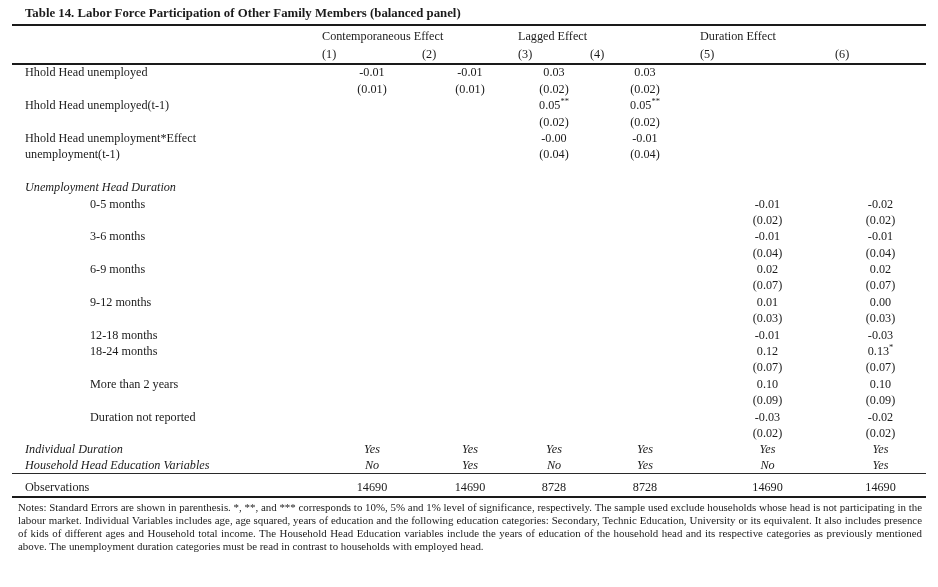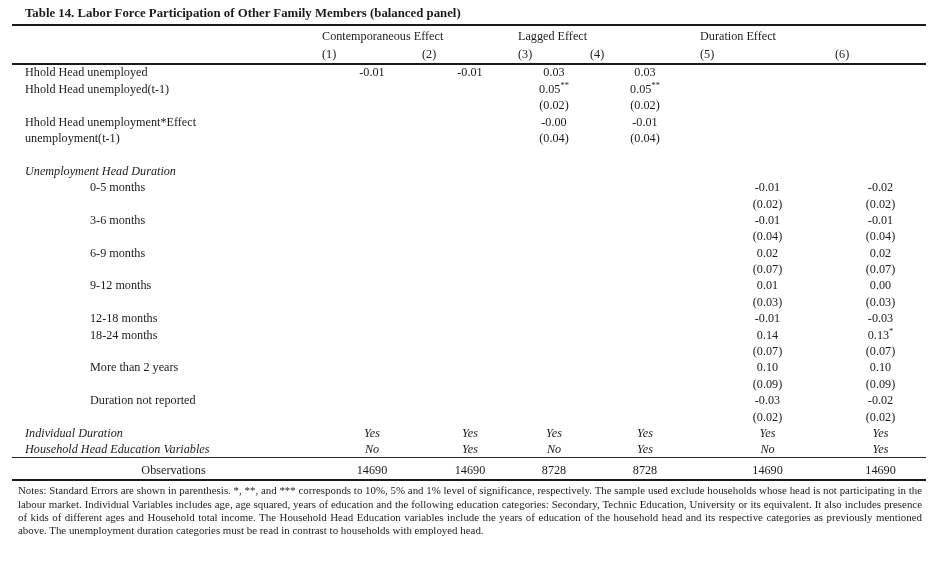--- a/index.html
+++ b/index.html
@@ -18,21 +18,21 @@
   thead th { text-align:left; height:19px; padding-bottom:1px; }
   thead tr.nums th { border-bottom:2px solid #1a1a1a; }
 
   tbody tr { height:16.4px; }
   td.lbl { text-align:left; padding-left:13px; overflow:visible; }
   td.lbl.ind { padding-left:78px; }
   td.val { text-align:center; }
   .it { font-style:italic; }
   sup { font-size:8.5px; vertical-align:super; line-height:0; }
 
-  tr.obs-row td { border-top:1px solid #2a2a2a; border-bottom:2px solid #1a1a1a; height:23px; padding-bottom:1px;text-align:center; }
+  tr.obs-row td { border-top:1px solid #2a2a2a; border-bottom:2px solid #1a1a1a; height:23px; padding-bottom:1px; }
 
   .notes {
     font-size:10.9px; line-height:13.2px; text-align:justify;
     margin:3px 4px 12px 6px; color:#1b1b1b;
   }
 </style>
 </head>
 <body>
 
 <div class="page">
@@ -70,20 +70,29 @@
         <tr>
           <td class="lbl">Hhold Head unemployed</td>
           <td class="val">-0.01</td>
           <td class="val">-0.01</td>
           <td class="val">0.03</td>
           <td class="val">0.03</td>
           <td class="val"></td>
           <td class="val"></td>
         </tr>
         <tr>
+          <td class="lbl"></td>
+          <td class="val">(0.01)</td>
+          <td class="val">(0.01)</td>
+          <td class="val">(0.02)</td>
+          <td class="val">(0.02)</td>
+          <td class="val"></td>
+          <td class="val"></td>
+        </tr>
+        <tr>
           <td class="lbl">Hhold Head unemployed(t-1)</td>
           <td class="val"></td>
           <td class="val"></td>
           <td class="val">0.05<sup>**</sup></td>
           <td class="val">0.05<sup>**</sup></td>
           <td class="val"></td>
           <td class="val"></td>
         </tr>
         <tr>
           <td class="lbl"></td>
@@ -210,21 +219,21 @@
           <td class="val"></td>
           <td class="val">-0.01</td>
           <td class="val">-0.03</td>
         </tr>
         <tr>
           <td class="lbl ind">18-24 months</td>
           <td class="val"></td>
           <td class="val"></td>
           <td class="val"></td>
           <td class="val"></td>
-          <td class="val">0.14</td>
+          <td class="val">0.12</td>
           <td class="val">0.13<sup>*</sup></td>
         </tr>
         <tr>
           <td class="lbl"></td>
           <td class="val"></td>
           <td class="val"></td>
           <td class="val"></td>
           <td class="val"></td>
           <td class="val">(0.07)</td>
           <td class="val">(0.07)</td>

